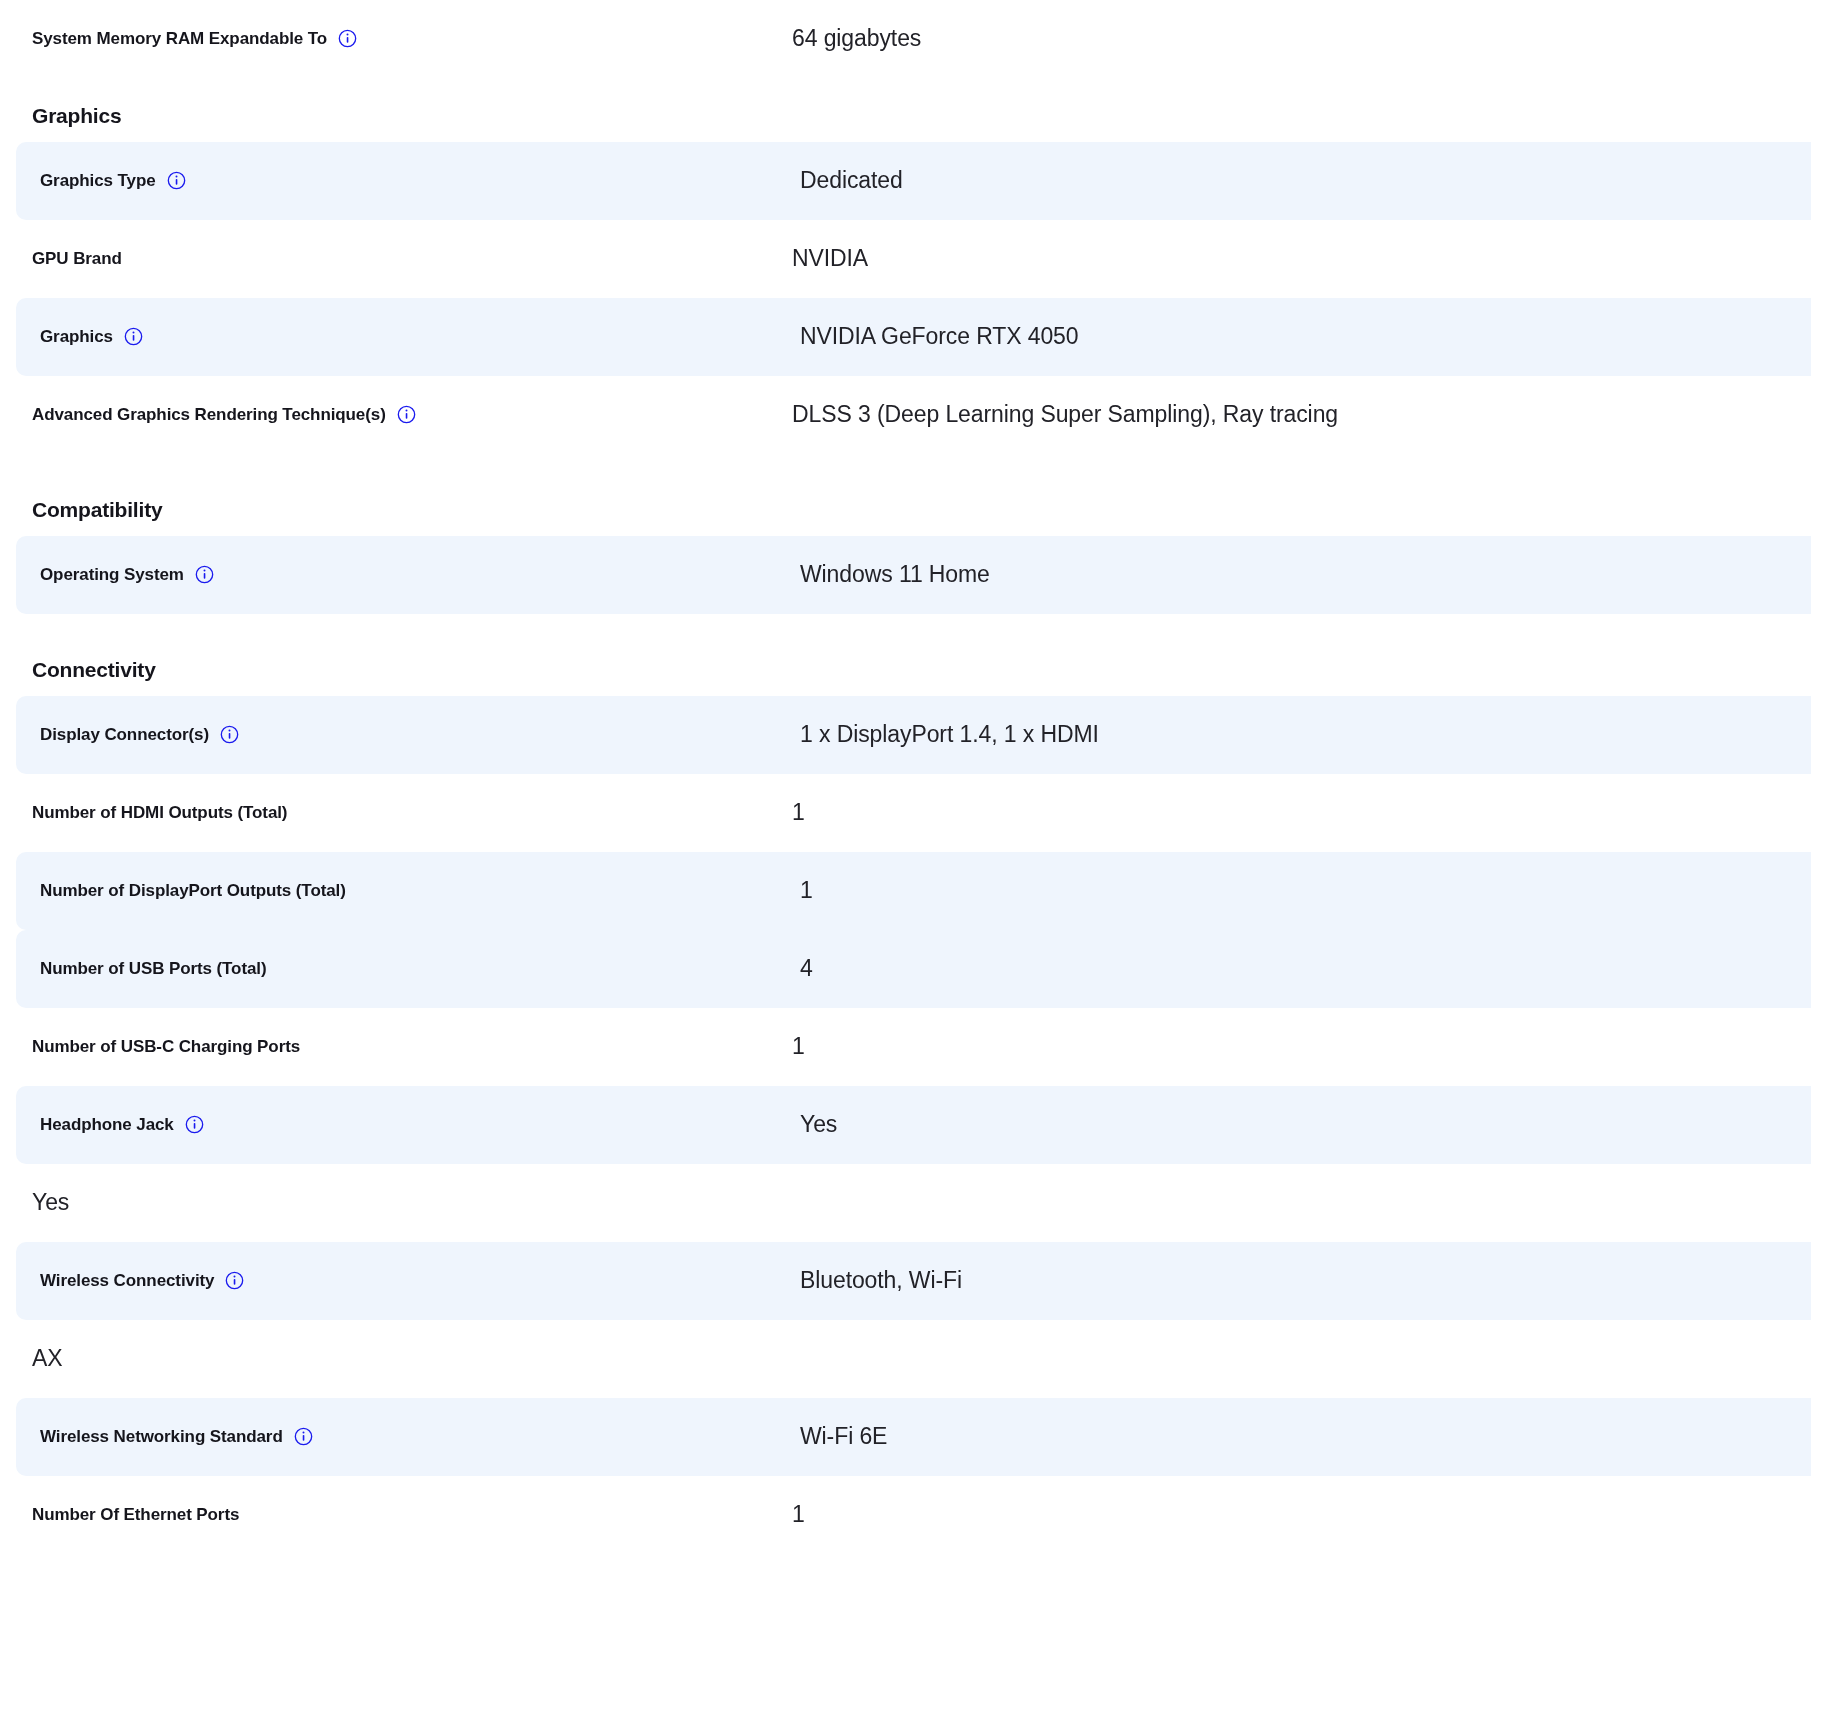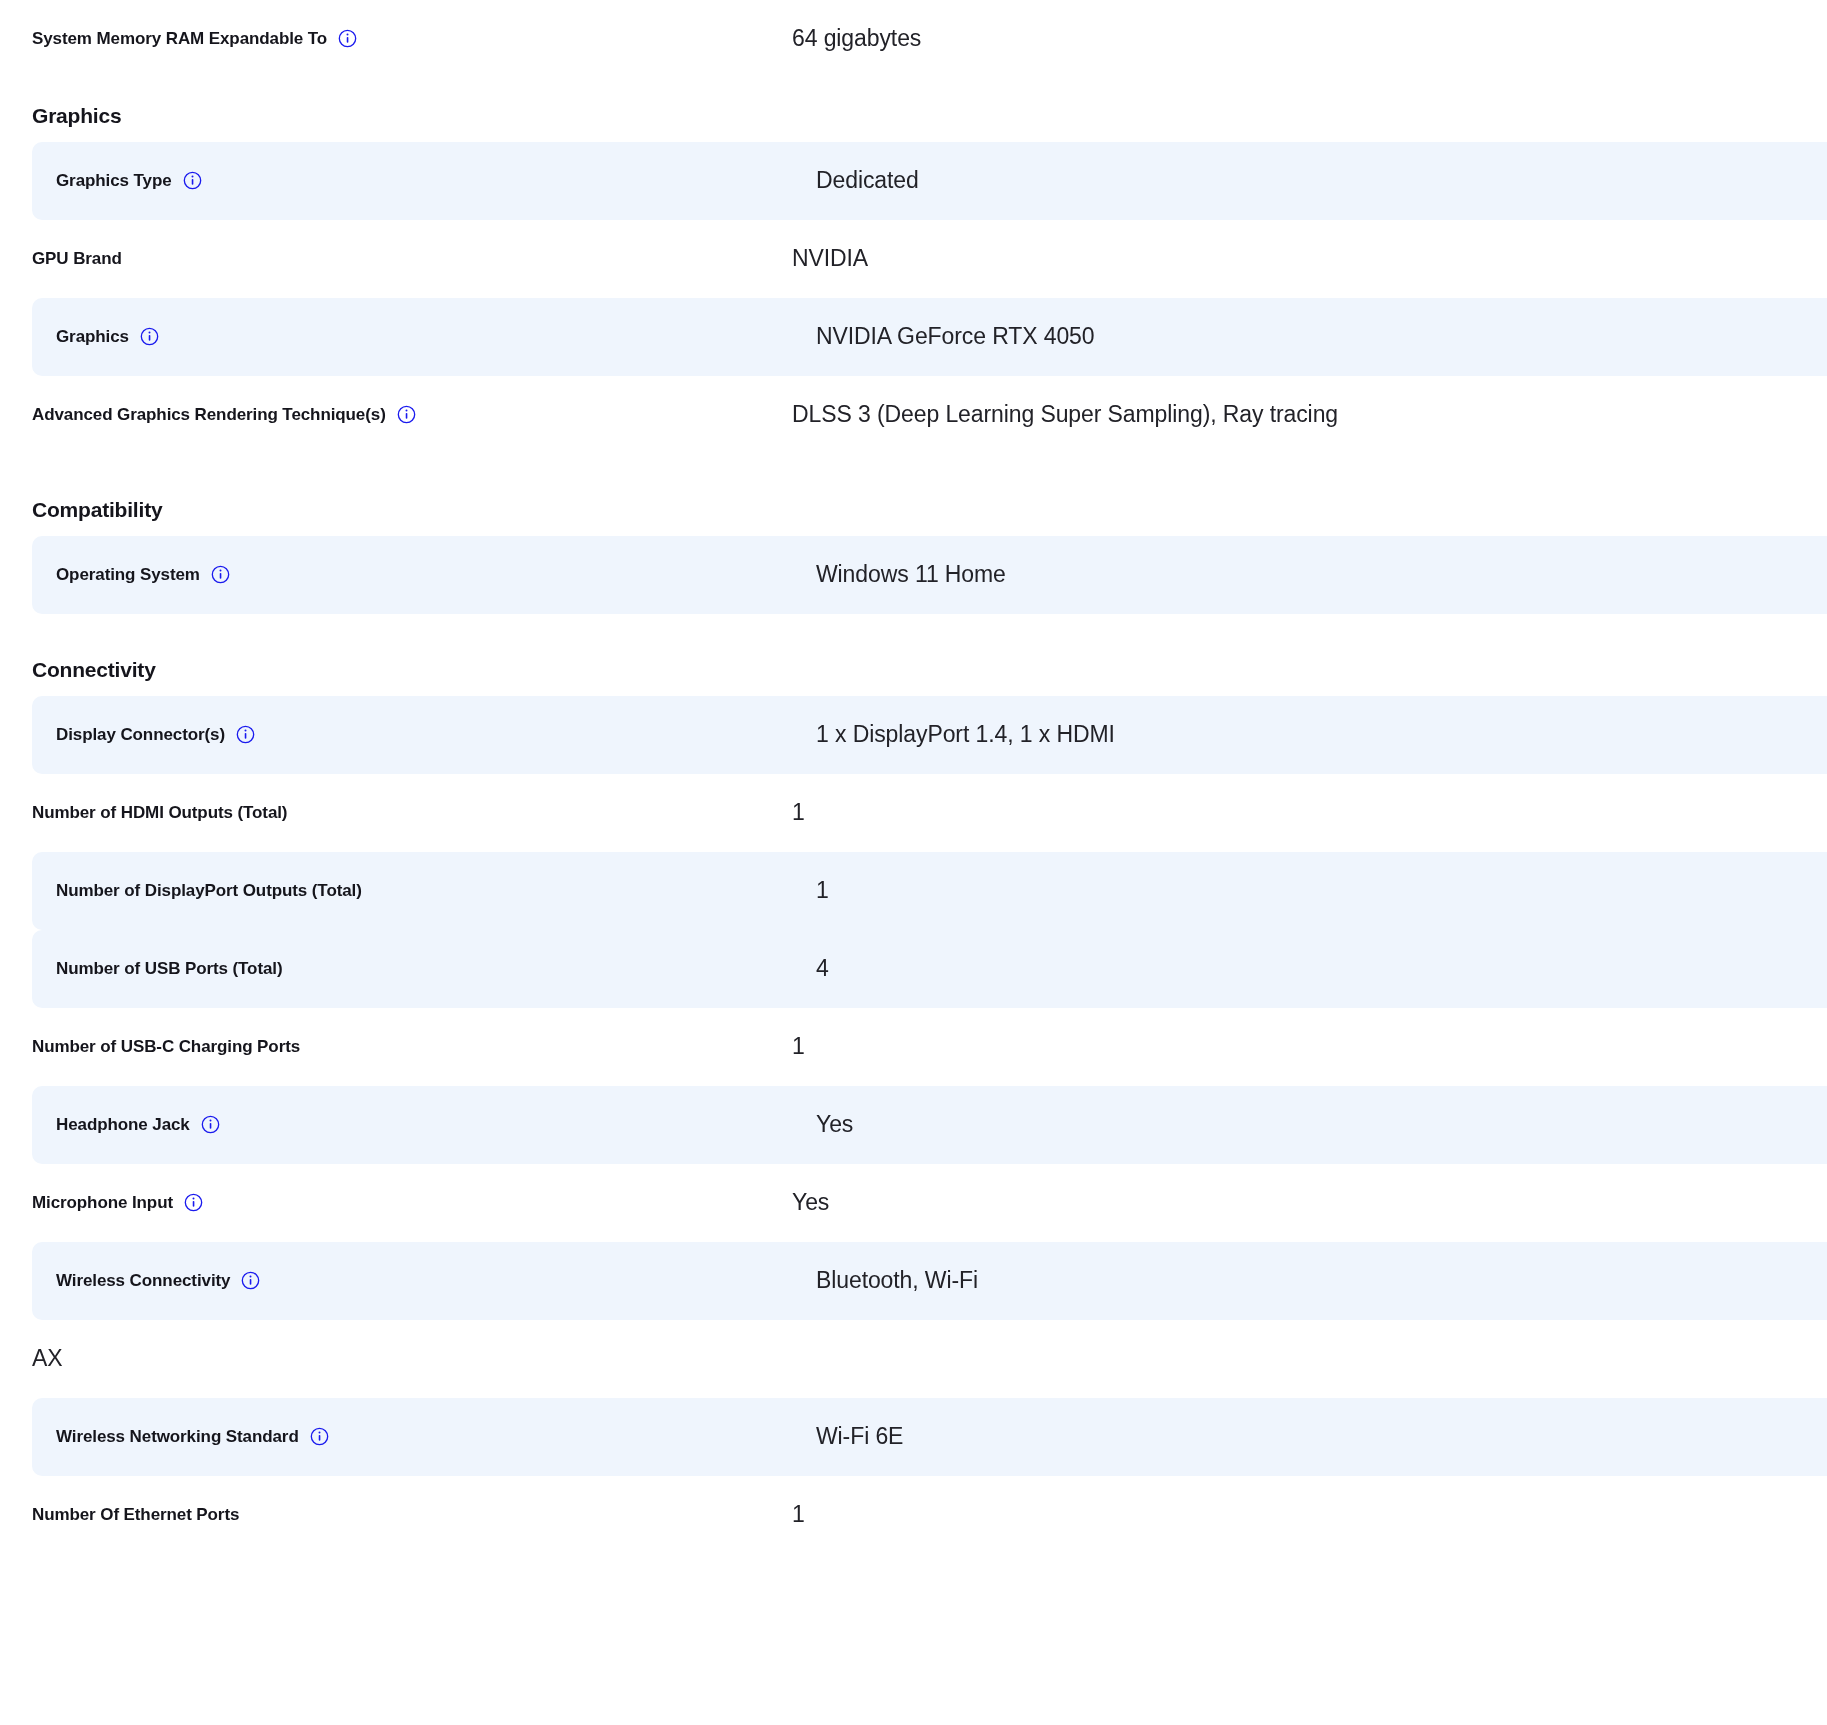--- a/index.html
+++ b/index.html
@@ -39,21 +39,21 @@
     align-items: center;
     width: 1827px;
     height: 78px;
     padding-left: 32px;
     margin: 0;
   }
   .spec-row.shaded {
     background: #eff5fd;
     border-top-left-radius: 10px;
     border-bottom-left-radius: 10px;
-    margin-left: 32px;
+    margin-left: 16px;
     padding-left: 24px;
     width: 1795px;
   }
 
   .spec-label {
     width: 760px;
     flex: 0 0 760px;
     display: flex;
     align-items: center;
     gap: 11px;
@@ -222,30 +222,20 @@
             <svg width="19" height="19" viewBox="0 0 20 20" aria-hidden="true">
               <circle cx="10" cy="10" r="8.6" fill="none" stroke="#1a1aee" stroke-width="1.4"></circle>
               <circle cx="10" cy="5.9" r="1.05" fill="#1a1aee"></circle>
               <rect x="9.2" y="8.4" width="1.7" height="6.0" rx="0.8" fill="#1a1aee"></rect>
             </svg>
           </span>
         </div>
         <div class="spec-value">Yes</div>
       </div>
       <div class="spec-row">
-        <div class="spec-label">
-          <span>Microphone Input</span>
-          <span class="info-icon">
-            <svg width="19" height="19" viewBox="0 0 20 20" aria-hidden="true">
-              <circle cx="10" cy="10" r="8.6" fill="none" stroke="#1a1aee" stroke-width="1.4"></circle>
-              <circle cx="10" cy="5.9" r="1.05" fill="#1a1aee"></circle>
-              <rect x="9.2" y="8.4" width="1.7" height="6.0" rx="0.8" fill="#1a1aee"></rect>
-            </svg>
-          </span>
-        </div>
         <div class="spec-value">Yes</div>
       </div>
       <div class="spec-row shaded">
         <div class="spec-label">
           <span>Wireless Connectivity</span>
           <span class="info-icon">
             <svg width="19" height="19" viewBox="0 0 20 20" aria-hidden="true">
               <circle cx="10" cy="10" r="8.6" fill="none" stroke="#1a1aee" stroke-width="1.4"></circle>
               <circle cx="10" cy="5.9" r="1.05" fill="#1a1aee"></circle>
               <rect x="9.2" y="8.4" width="1.7" height="6.0" rx="0.8" fill="#1a1aee"></rect>

